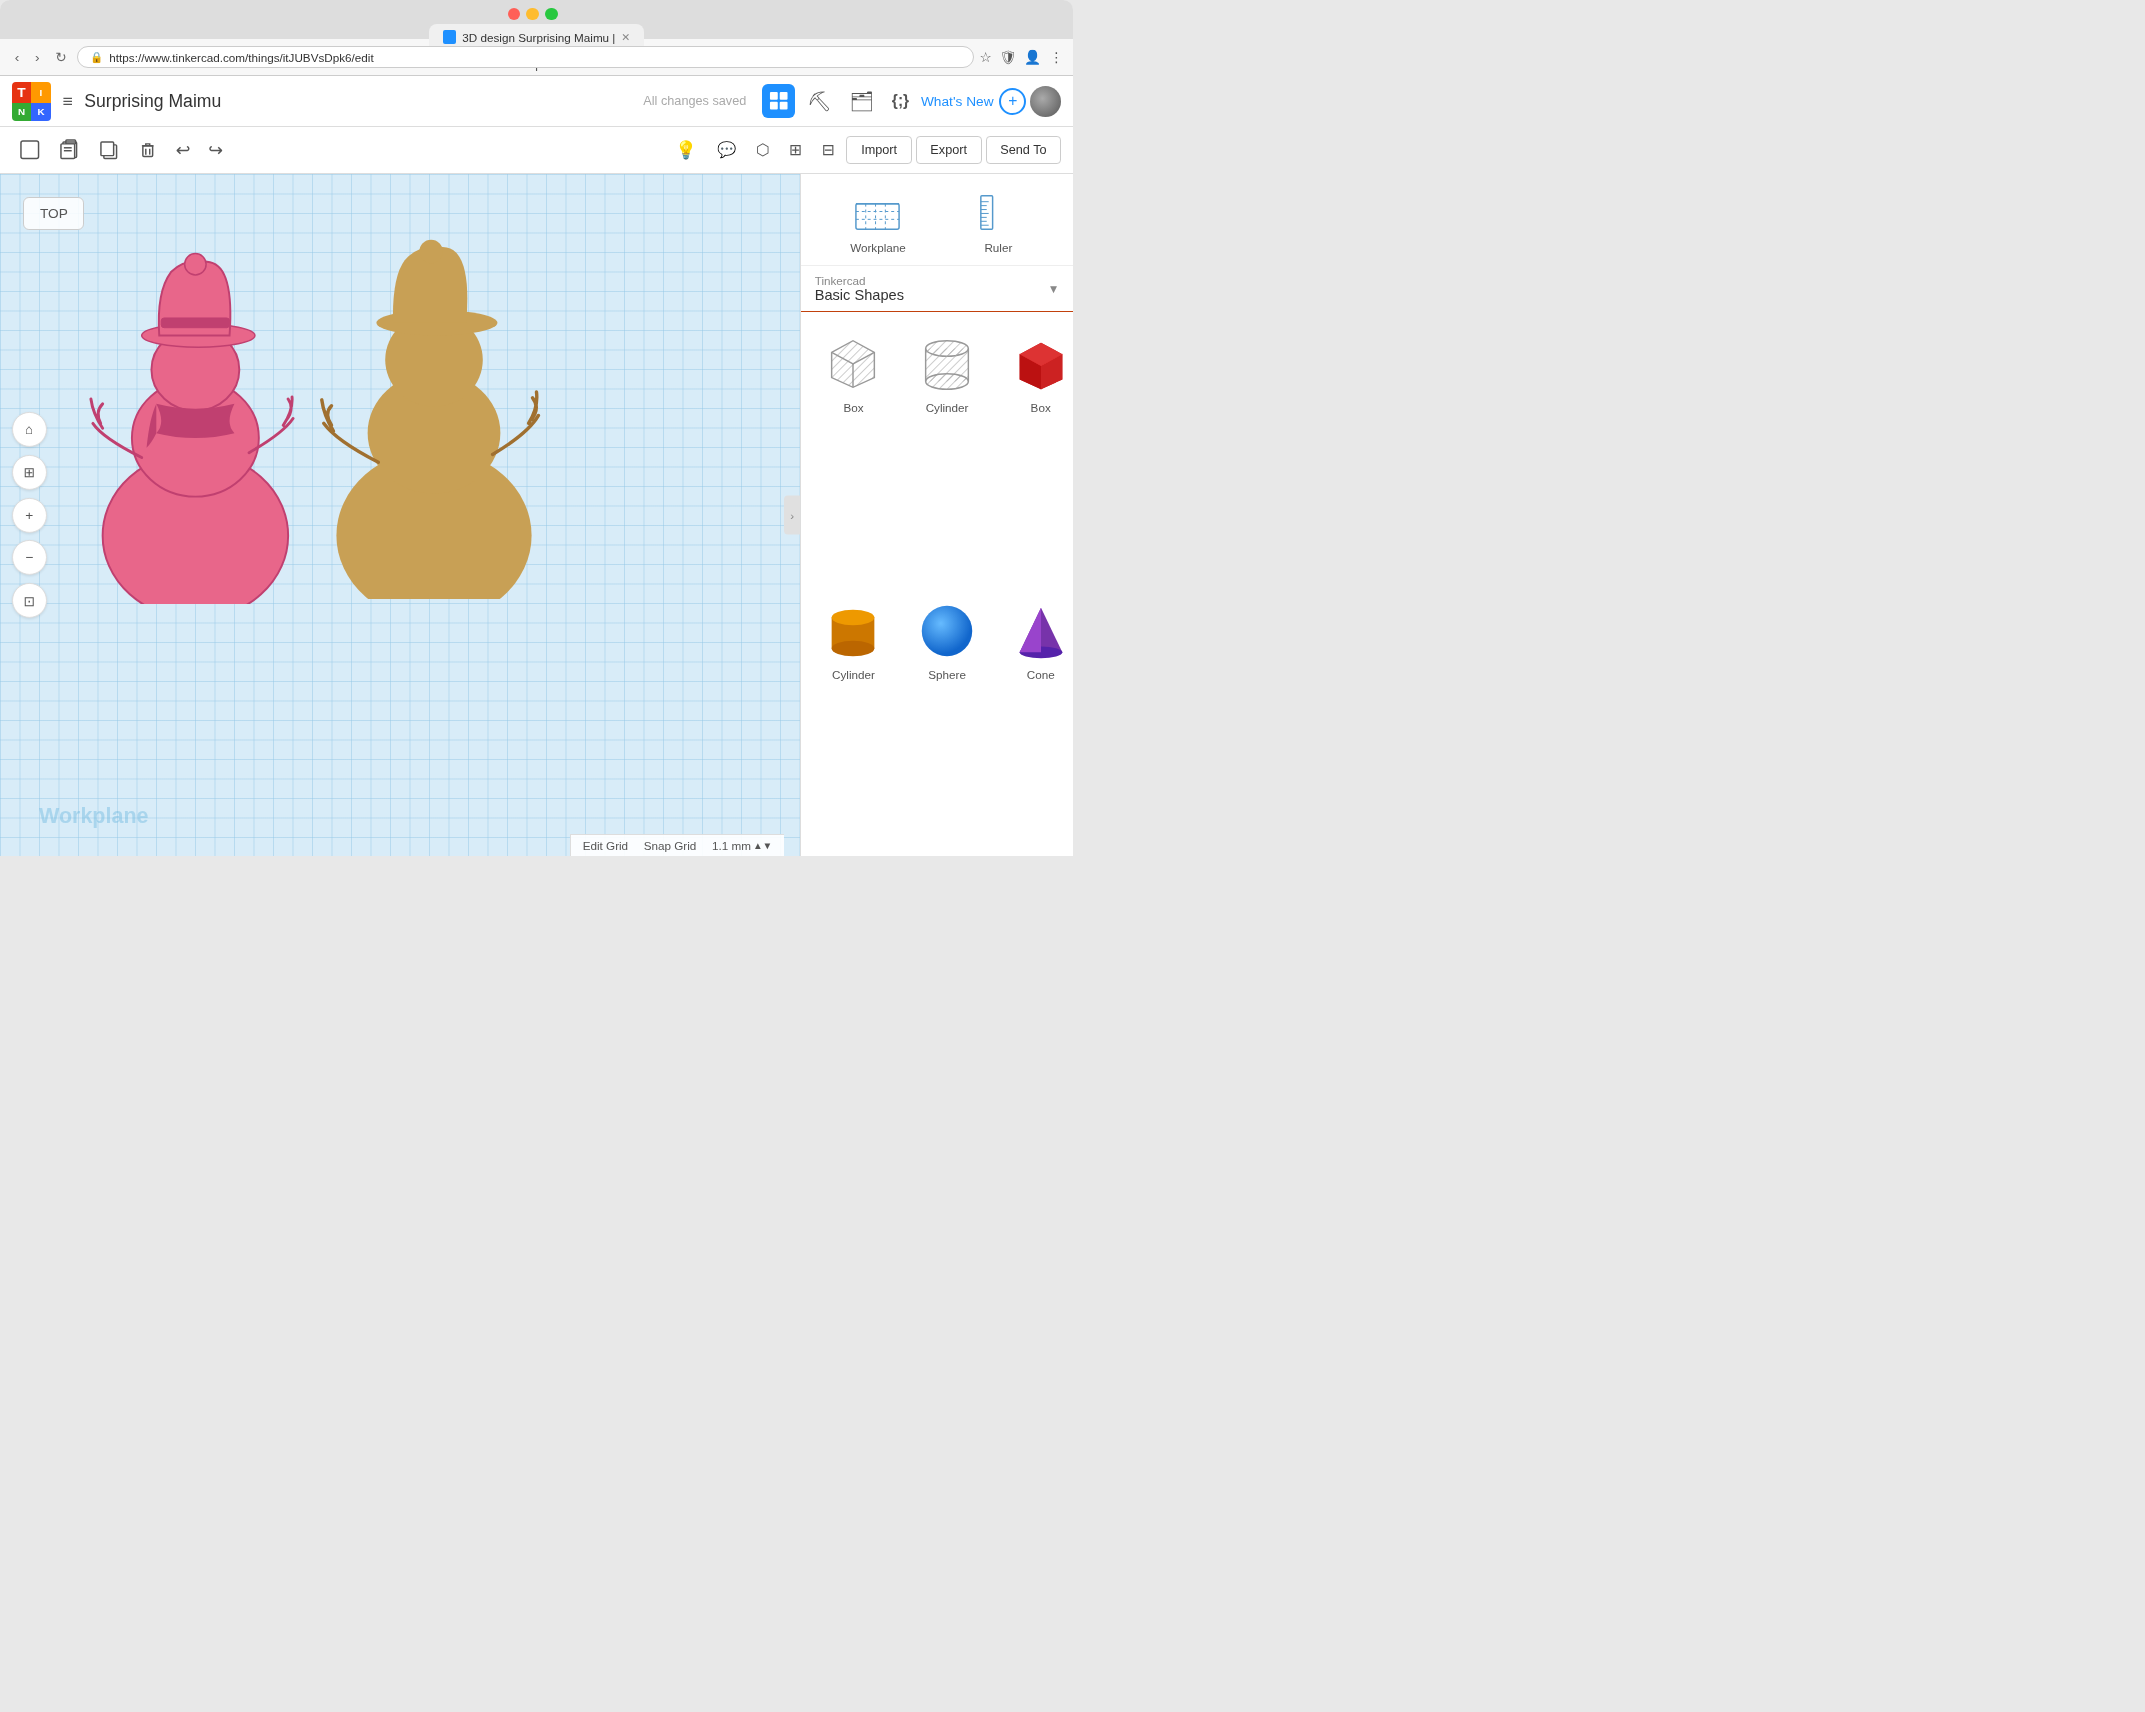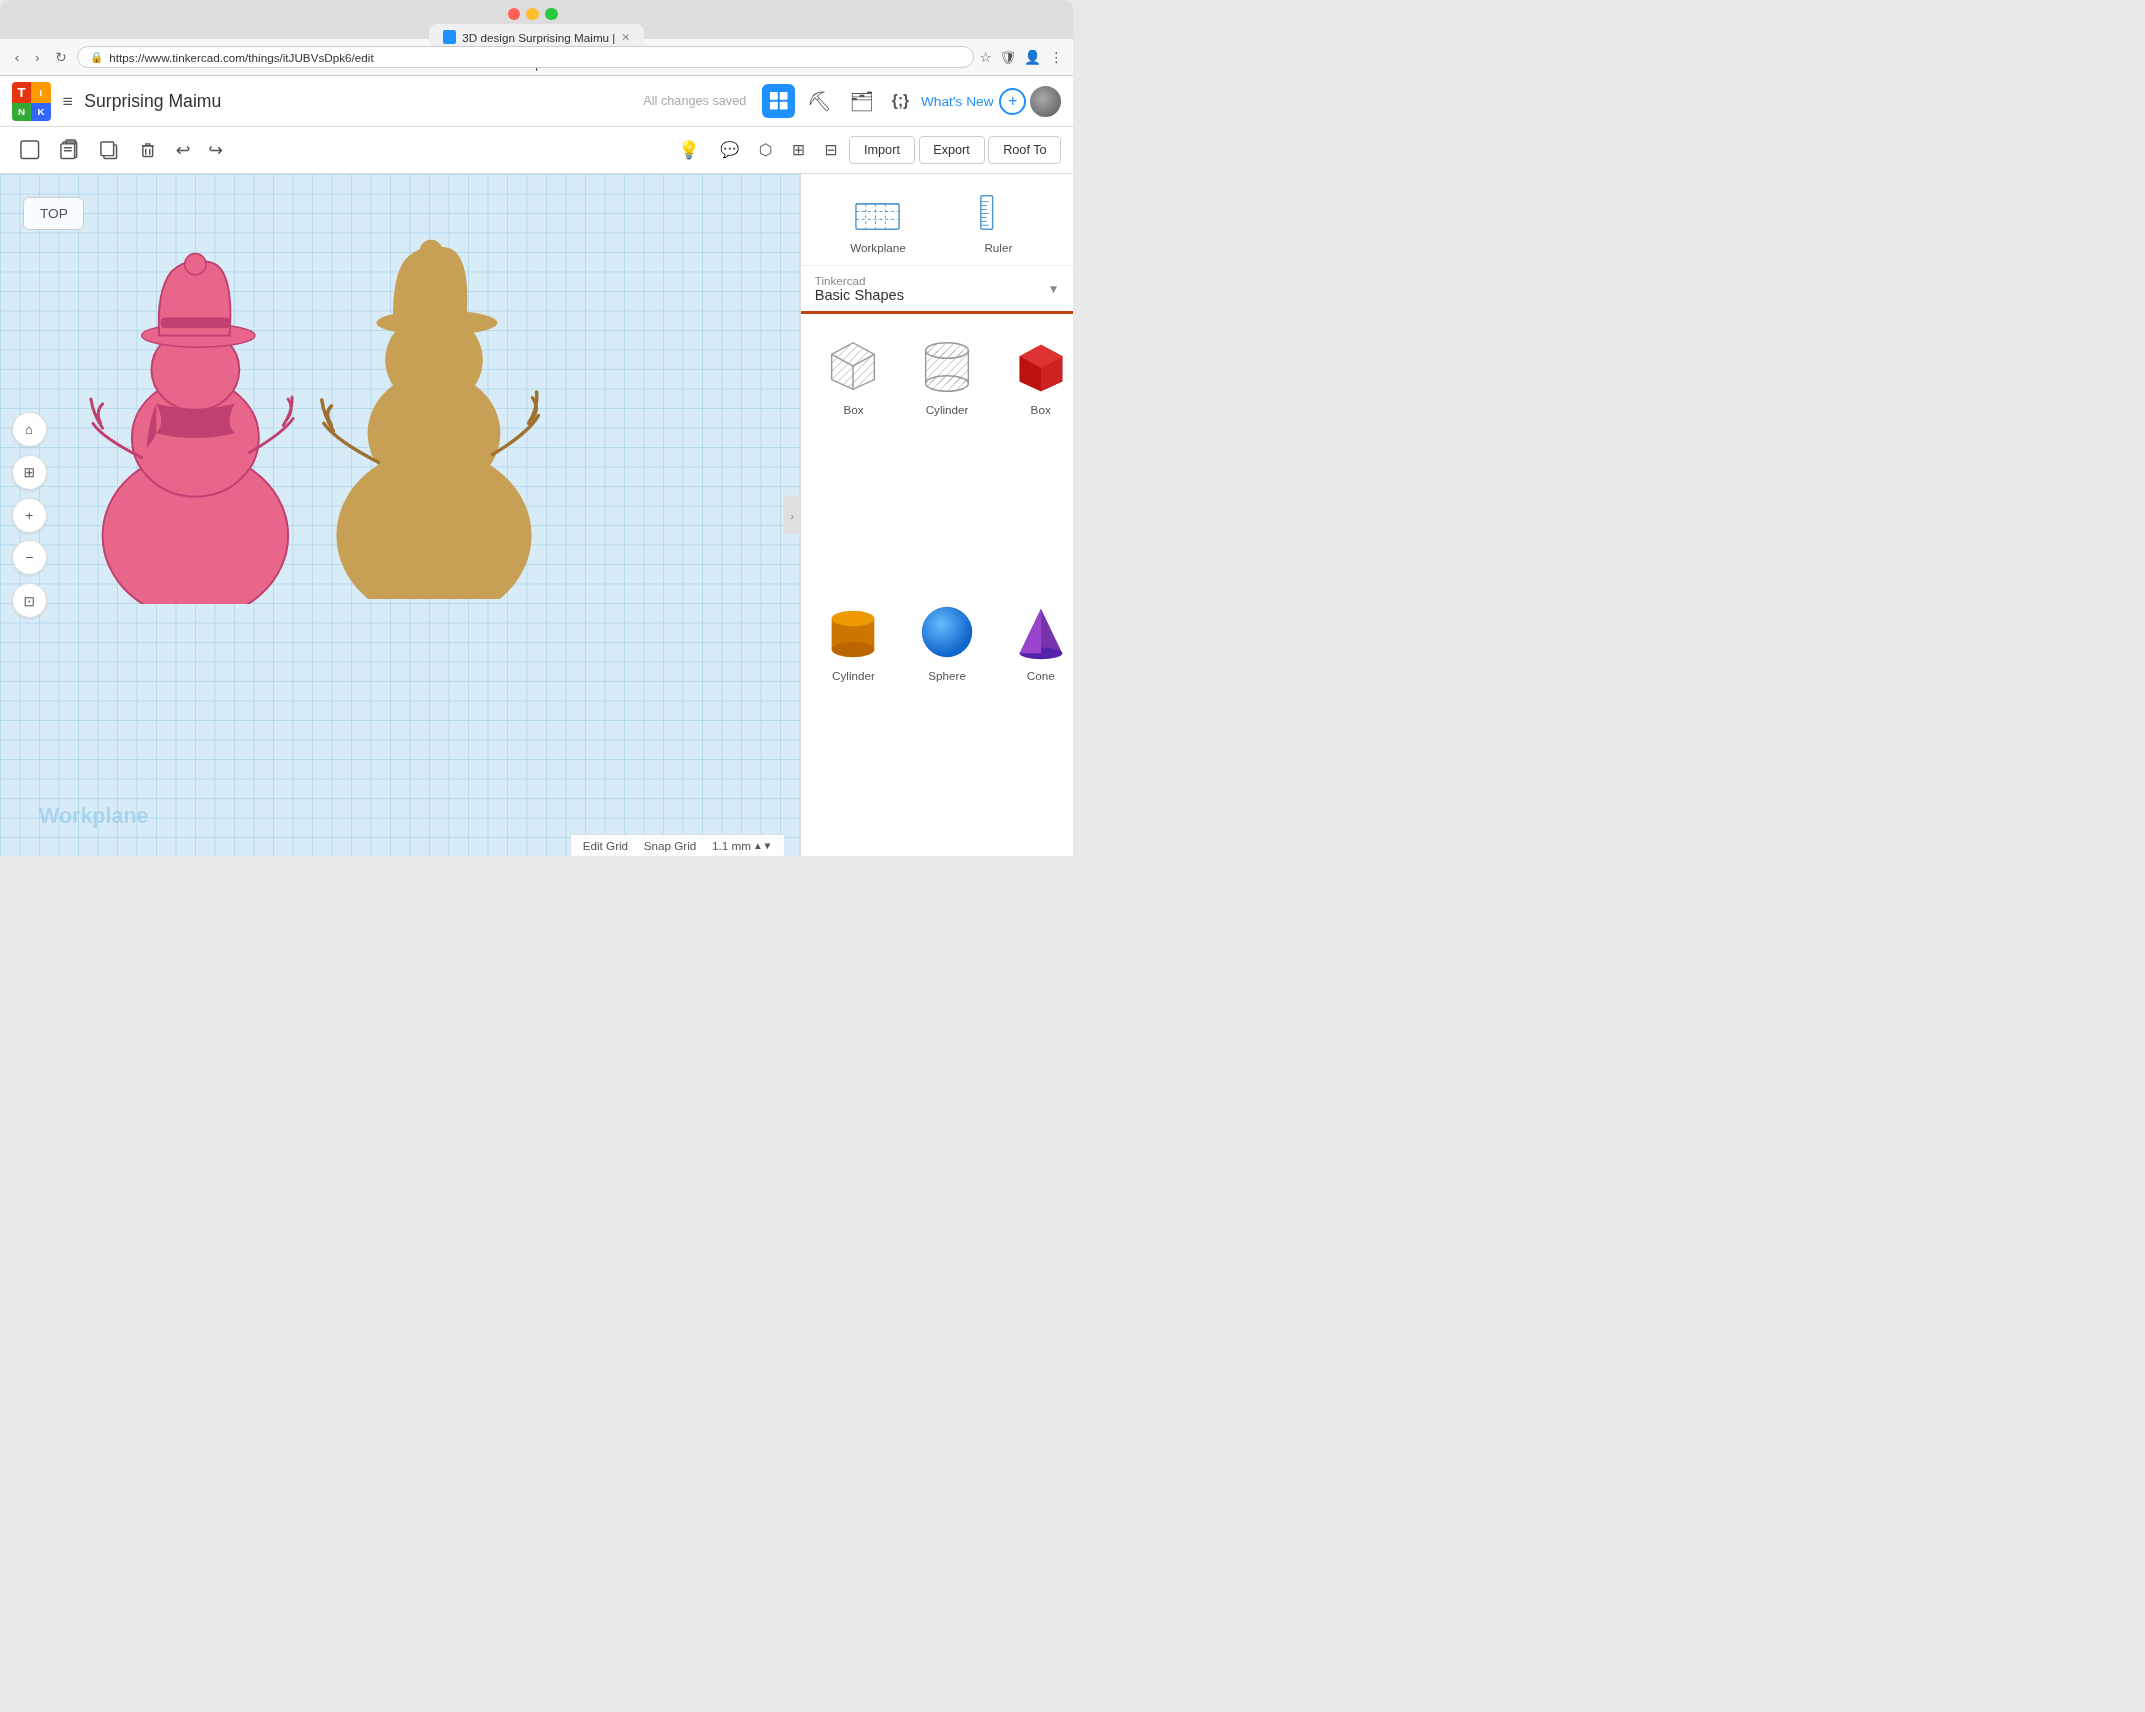--- a/index.html
+++ b/index.html
@@ -76,21 +76,21 @@
     .collapse-handle { position: absolute; right: 0; top: 50%; transform: translateY(-50%); width: 15.6px; height: 39px; background: #e0e0e0; border-radius: 3.9px 0 0 3.9px; display: flex; align-items: center; justify-content: center; cursor: pointer; font-size: 11.7px; color: #888; }
 
     
     .right-panel { width: 273px; background: white; border-left: 1px solid #ddd; display: flex; flex-direction: column; overflow: hidden; }
     
     .panel-tools { display: flex; align-items: center; justify-content: space-around; padding: 11.7px 15.6px; border-bottom: 1px solid #eee; }
     .panel-tool-item { display: flex; flex-direction: column; align-items: center; gap: 3.9px; cursor: pointer; }
     .panel-tool-icon { width: 51px; height: 51px; display: flex; align-items: center; justify-content: center; }
     .panel-tool-label { font-size: 11.7px; color: #555; }
 
-    .panel-category { padding: 7.8px 13.7px; border-bottom: 3px solid #c2410c; display: flex; align-items: center; gap: 5.9px; }
+    .panel-category { padding: 7.8px 13.7px; border-bottom: 1px solid #c2410c; display: flex; align-items: center; gap: 5.9px; }
     .category-source { font-size: 11.7px; color: #888; }
     .category-name { font-size: 14.6px; font-weight: 500; color: #333; }
     .category-arrow { margin-left: auto; font-size: 11.7px; color: #888; }
 
     .shapes-grid { display: grid; grid-template-columns: 1fr 1fr 1fr; gap: 12px; padding: 11.7px; overflow-y: auto; flex: 1; }
     .shape-item { display: flex; flex-direction: column; align-items: center; gap: 3.9px; cursor: pointer; padding: 7.8px; border-radius: 3.9px; }
     .shape-icon { width: 66px; height: 66px; display: flex; align-items: center; justify-content: center; }
     .shape-label { font-size: 11.7px; color: #555; text-align: center; }
 
     
@@ -204,21 +204,21 @@
     <div class="toolbar-group" style="gap:3.9px;">
       <button class="tool-btn" style="font-size:17.6px;">💡</button>
       <button class="tool-btn" style="font-size:15.6px;">💬</button>
       <button class="tool-btn" style="font-size:15.6px;">⬡</button>
       <button class="tool-btn" style="font-size:15.6px;">⊞</button>
       <button class="tool-btn" style="font-size:15.6px;">⊟</button>
     </div>
     <div class="toolbar-right">
       <button class="action-btn">Import</button>
       <button class="action-btn">Export</button>
-      <button class="action-btn">Roof To</button>
+      <button class="action-btn">Send To</button>
     </div>
   </div>
 
   <div class="main-area">
 
     <div class="canvas-area">
       <div class="canvas-grid"></div>
 
       <div class="view-label">TOP</div>
 

